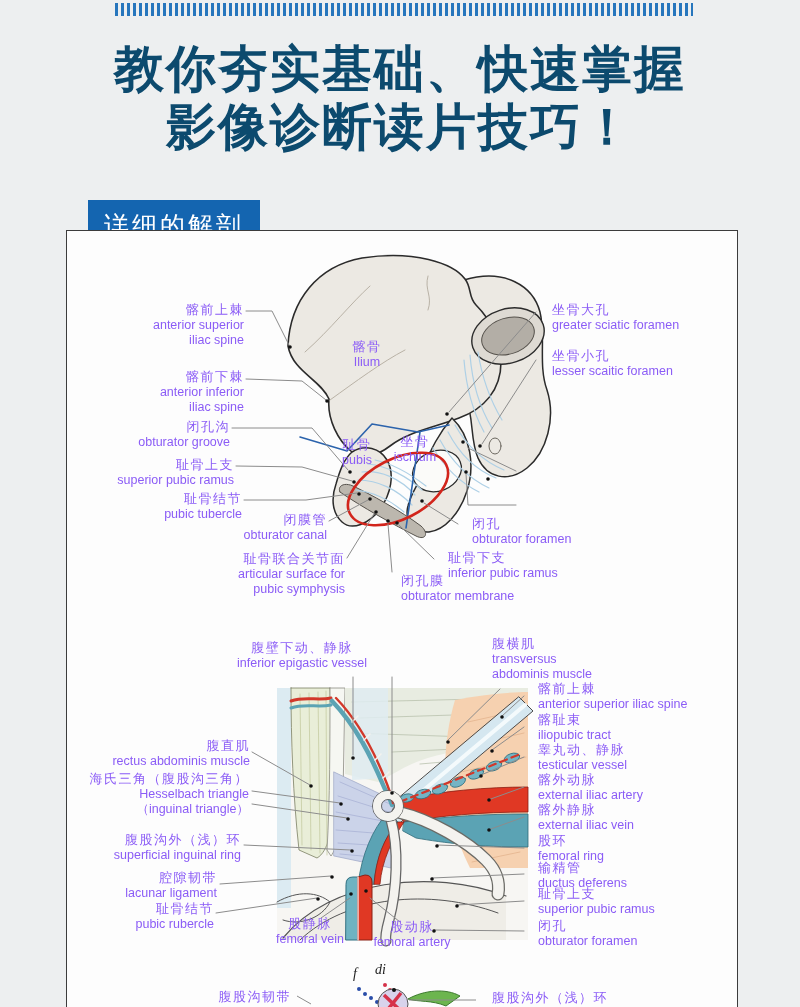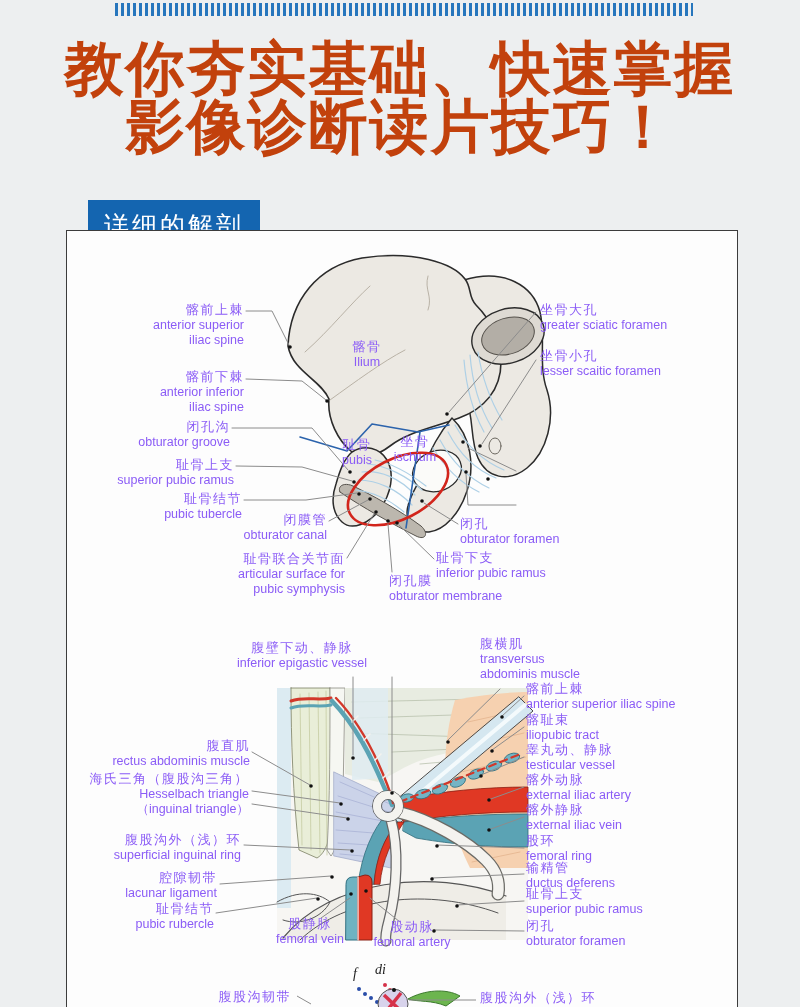--- a/index.html
+++ b/index.html
@@ -1,31 +1,31 @@
 <!DOCTYPE html>
 <html><head>
 <meta charset="utf-8">
 <style>
   html,body{margin:0;padding:0;}
   .page{position:relative;width:800px;height:1007px;background:#edeff0;overflow:hidden;
         font-family:"Liberation Sans","DejaVu Sans",sans-serif;}
   .dashes{position:absolute;left:115px;top:3px;width:578px;height:13px;
         background:repeating-linear-gradient(90deg,#2776bd 0,#2776bd 3px,transparent 3px,transparent 6px);}
   .title{position:absolute;left:0;top:40px;width:800px;margin:0;text-align:center;
-        color:#c2410c;font-size:59px;font-weight:bold;line-height:58px;letter-spacing:2px;}
+        color:#0c4a6e;font-size:50px;font-weight:bold;line-height:58px;letter-spacing:2px;}
   .title span{display:block;}
   .tab{position:absolute;left:88px;top:200px;width:172px;height:51px;background:#1465b0;
         color:#ffffff;font-size:25px;letter-spacing:3px;display:flex;align-items:center;justify-content:center;}
   .panel{position:absolute;left:66px;top:230px;width:670px;height:820px;background:#fdfdfd;border:1px solid #3c3c3c;}
   .dsvg{position:absolute;}
   .lbl{position:absolute;color:#8b5cf6;}
   .lbl .zh{display:block;font-size:13px;line-height:16px;letter-spacing:1.5px;}
   .lbl .en{display:block;font-size:12.5px;line-height:15px;white-space:pre-line;}
   .ra{text-align:right;}
-  .la{text-align:left;}
+  .la{text-align:left;margin-left:12px;}
   .ca{text-align:center;}
   .mk{position:absolute;font-family:"Liberation Serif",serif;font-style:italic;font-size:14px;color:#222;}
 </style>
 </head>
 <body>
 
 <div class="page">
 
   <div class="dashes"></div>
 

